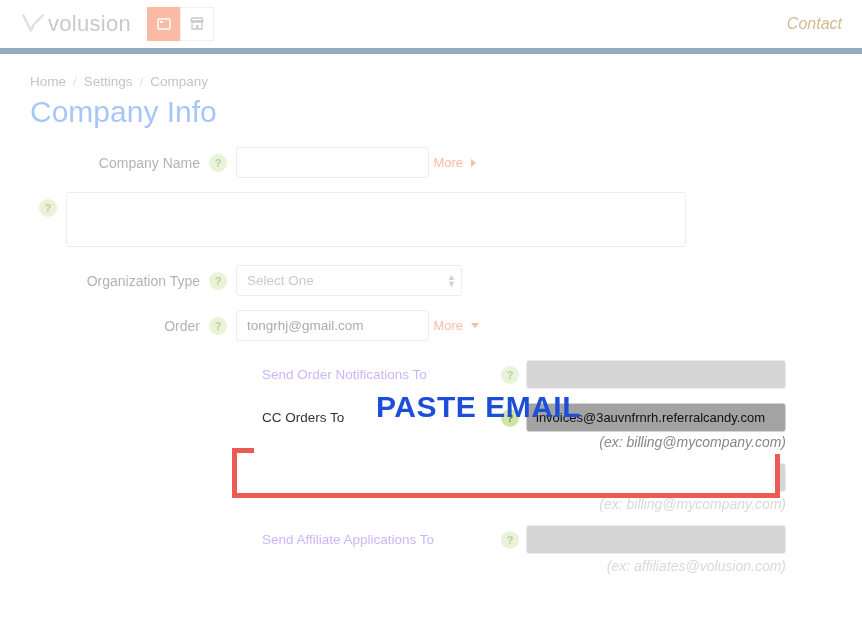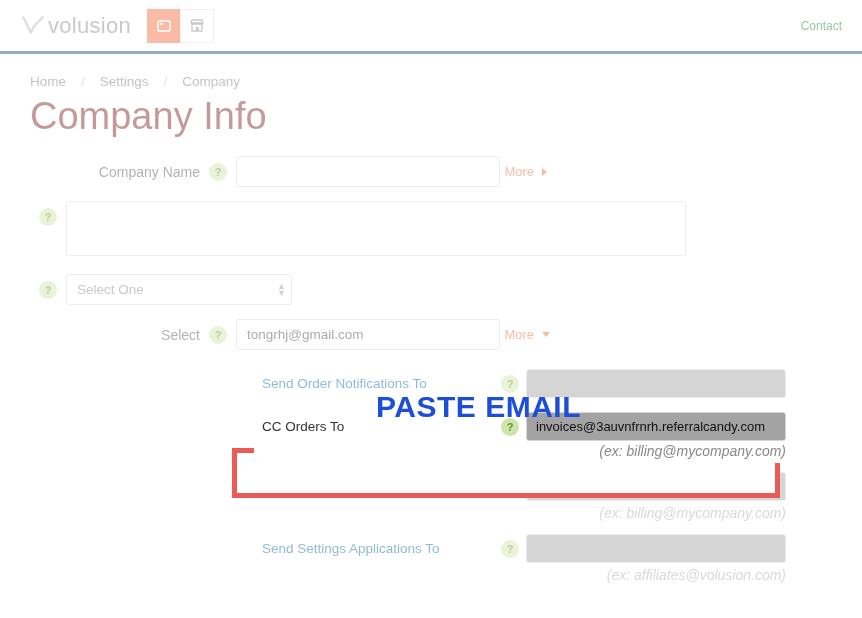--- a/index.html
+++ b/index.html
@@ -16,21 +16,21 @@
       position: absolute;
       inset: 0;
       background: rgba(255,255,255,0.55);
       pointer-events: none;
       z-index: 5;
     }
     .header {
       display: flex;
       align-items: center;
       padding: 8px 20px;
-      border-bottom: 3px solid #0c4a6e;
+      border-bottom: 6px solid #0c4a6e;
       height: 54px;
     }
     .logo {
       display: flex;
       align-items: center;
       color: #888;
       font-size: 22px;
       font-weight: 400;
       letter-spacing: 0.3px;
     }
@@ -52,39 +52,40 @@
       color: #888;
     }
     .hicon.active {
       background: #f2693a;
       border-color: #f2693a;
       color: #fff;
     }
     .hicon + .hicon { margin-left: -1px; }
     .contact {
       margin-left: auto;
-      color: #15803d;
-      font-size: 12px;
+      color: #a16207;
+      font-size: 16px;
       cursor: pointer;
+      font-style: italic;
     }
     .breadcrumb {
       padding: 20px 30px 4px;
       font-size: 13.5px;
       color: #7a7a7a;
       display: flex;
-      gap: 15px;
+      gap: 7px;
       align-items: center;
     }
     .breadcrumb a { color: #7a7a7a; text-decoration: none; cursor: pointer; }
     .breadcrumb .sep { color: #bbb; }
     .page-title {
       padding: 2px 30px 18px;
-      font-size: 38px;
+      font-size: 30px;
       font-weight: 300;
-      color: #7f1d1d;
+      color: #3b82f6;
     }
     .form { padding: 0 30px; }
     .row {
       display: flex;
       align-items: flex-start;
       margin-bottom: 14px;
     }
     .label-col {
       width: 170px;
       text-align: right;
@@ -108,21 +109,21 @@
       display: flex; align-items: center; justify-content: center;
       cursor: pointer;
     }
     .input-col { flex: 1; }
     .text-input, .select-input, .textarea-input {
       border: 1px solid #d5d5d5;
       border-radius: 3px;
       padding: 7px 10px;
       font-size: 13.5px;
       color: #444;
-      width: 264px;
+      width: 193px;
       background: #fff;
     }
     .textarea-input { width: 620px; height: 55px; resize: none; }
     .select-wrap {
       display: inline-block;
       position: relative;
       width: 226px;
     }
     .select-input { width: 100%; appearance: none; color: #888; padding-right: 26px; }
     .select-arrows {
@@ -157,21 +158,21 @@
       width: 540px;
     }
     .sub-row {
       display: flex;
       align-items: center;
       padding: 9px 8px 3px 8px;
     }
     .sub-label {
       flex: 1;
       font-size: 13.5px;
-      color: #0369a1;
+      color: #8b5cf6;
     }
     .sub-help {
       width: 32px;
       display: flex;
       justify-content: center;
     }
     .sub-input {
       width: 260px;
       border: 1px solid #d5d5d5;
       border-radius: 3px;
@@ -283,33 +284,34 @@
   <div class="row">
     <div class="help-col">
         <div class="help">?</div>
       </div>
     <div class="input-col">
       <textarea class="textarea-input" style=""></textarea>
     </div>
   </div>
 
   <div class="row">
+    <div class="label-col">Organization Type</div>
     <div class="help-col">
         <div class="help">?</div>
       </div>
     <div class="input-col">
       <div class="select-wrap">
         <input class="select-input" readonly="" value="Select One" style="">
         <div class="select-arrows">▲<br>▼</div>
       </div>
     </div>
   </div>
 
   <div class="row">
-    <div class="label-col">Select</div>
+    <div class="label-col">Order</div>
     <div class="help-col">
         <div class="help">?</div>
       </div>
     <div class="input-col">
       <input class="text-input" type="text" value="tongrhj@gmail.com" style="">
       <div class="more">
         <span>More</span>
         <span class="tri-down"></span>
       </div>
 
@@ -335,21 +337,21 @@
         <div class="sub-row">
           <span class="sub-label">Send Billing Emails From</span>
           <span class="sub-help">
               <div class="help">?</div>
             </span>
           <input class="sub-input" type="text" value="" style="">
         </div>
         <div class="sub-hint">(ex: billing@mycompany.com)</div>
 
         <div class="sub-row">
-          <span class="sub-label">Send Settings Applications To</span>
+          <span class="sub-label">Send Affiliate Applications To</span>
           <span class="sub-help">
               <div class="help">?</div>
             </span>
           <input class="sub-input" type="text" value="" style="">
         </div>
         <div class="sub-hint">(ex: affiliates@volusion.com)</div>
 
       </div>
     </div>
   </div>

